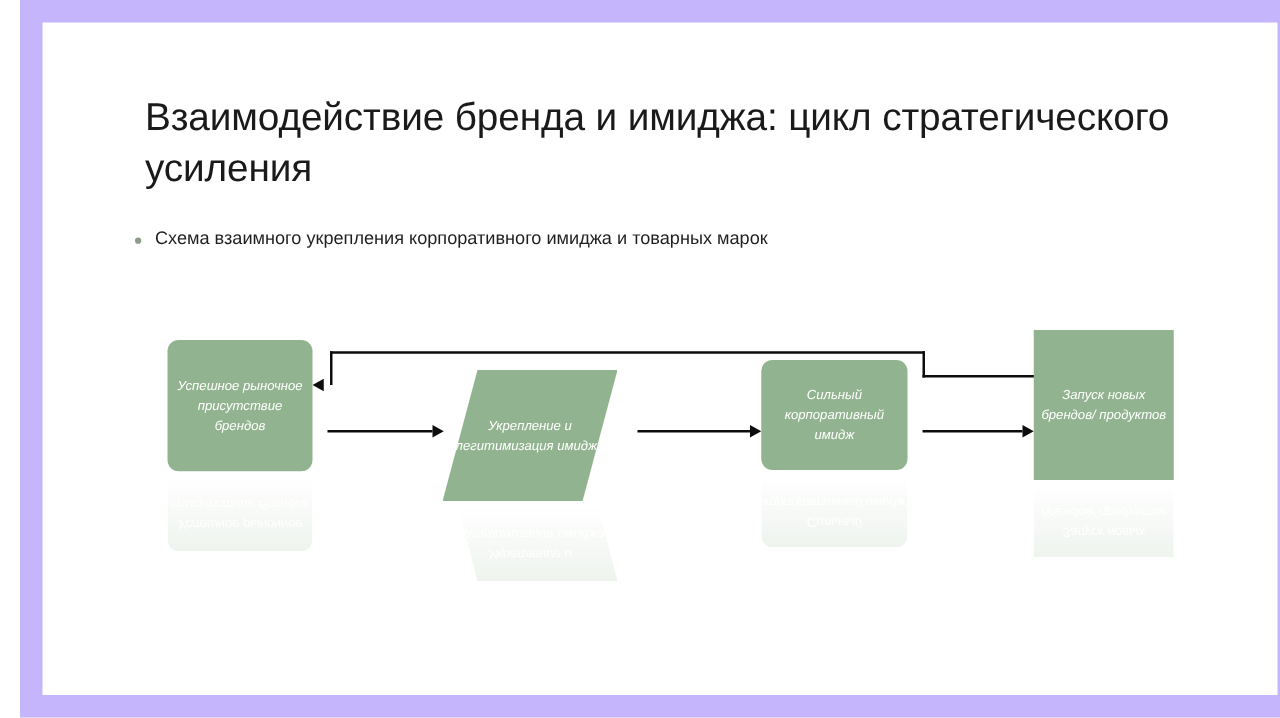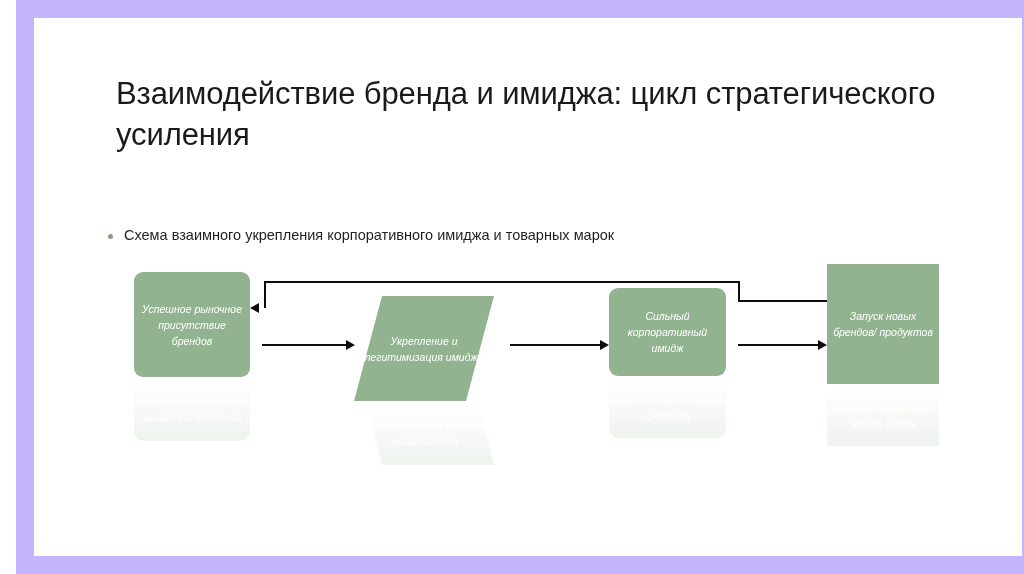--- a/index.html
+++ b/index.html
@@ -46,21 +46,20 @@
     letter-spacing: -0.1px;
   }
 
   
   #bullet-row {
     position: absolute;
     left: 74px;
     top: 163px;
     display: flex;
     align-items: flex-start;
-    margin-top: 44px;
   }
   #bullet-dot {
     width: 5px;
     height: 5px;
     border-radius: 50%;
     background: #8e9b86;
     margin-top: 9px;
     margin-right: 11px;
     flex: 0 0 auto;
   }

